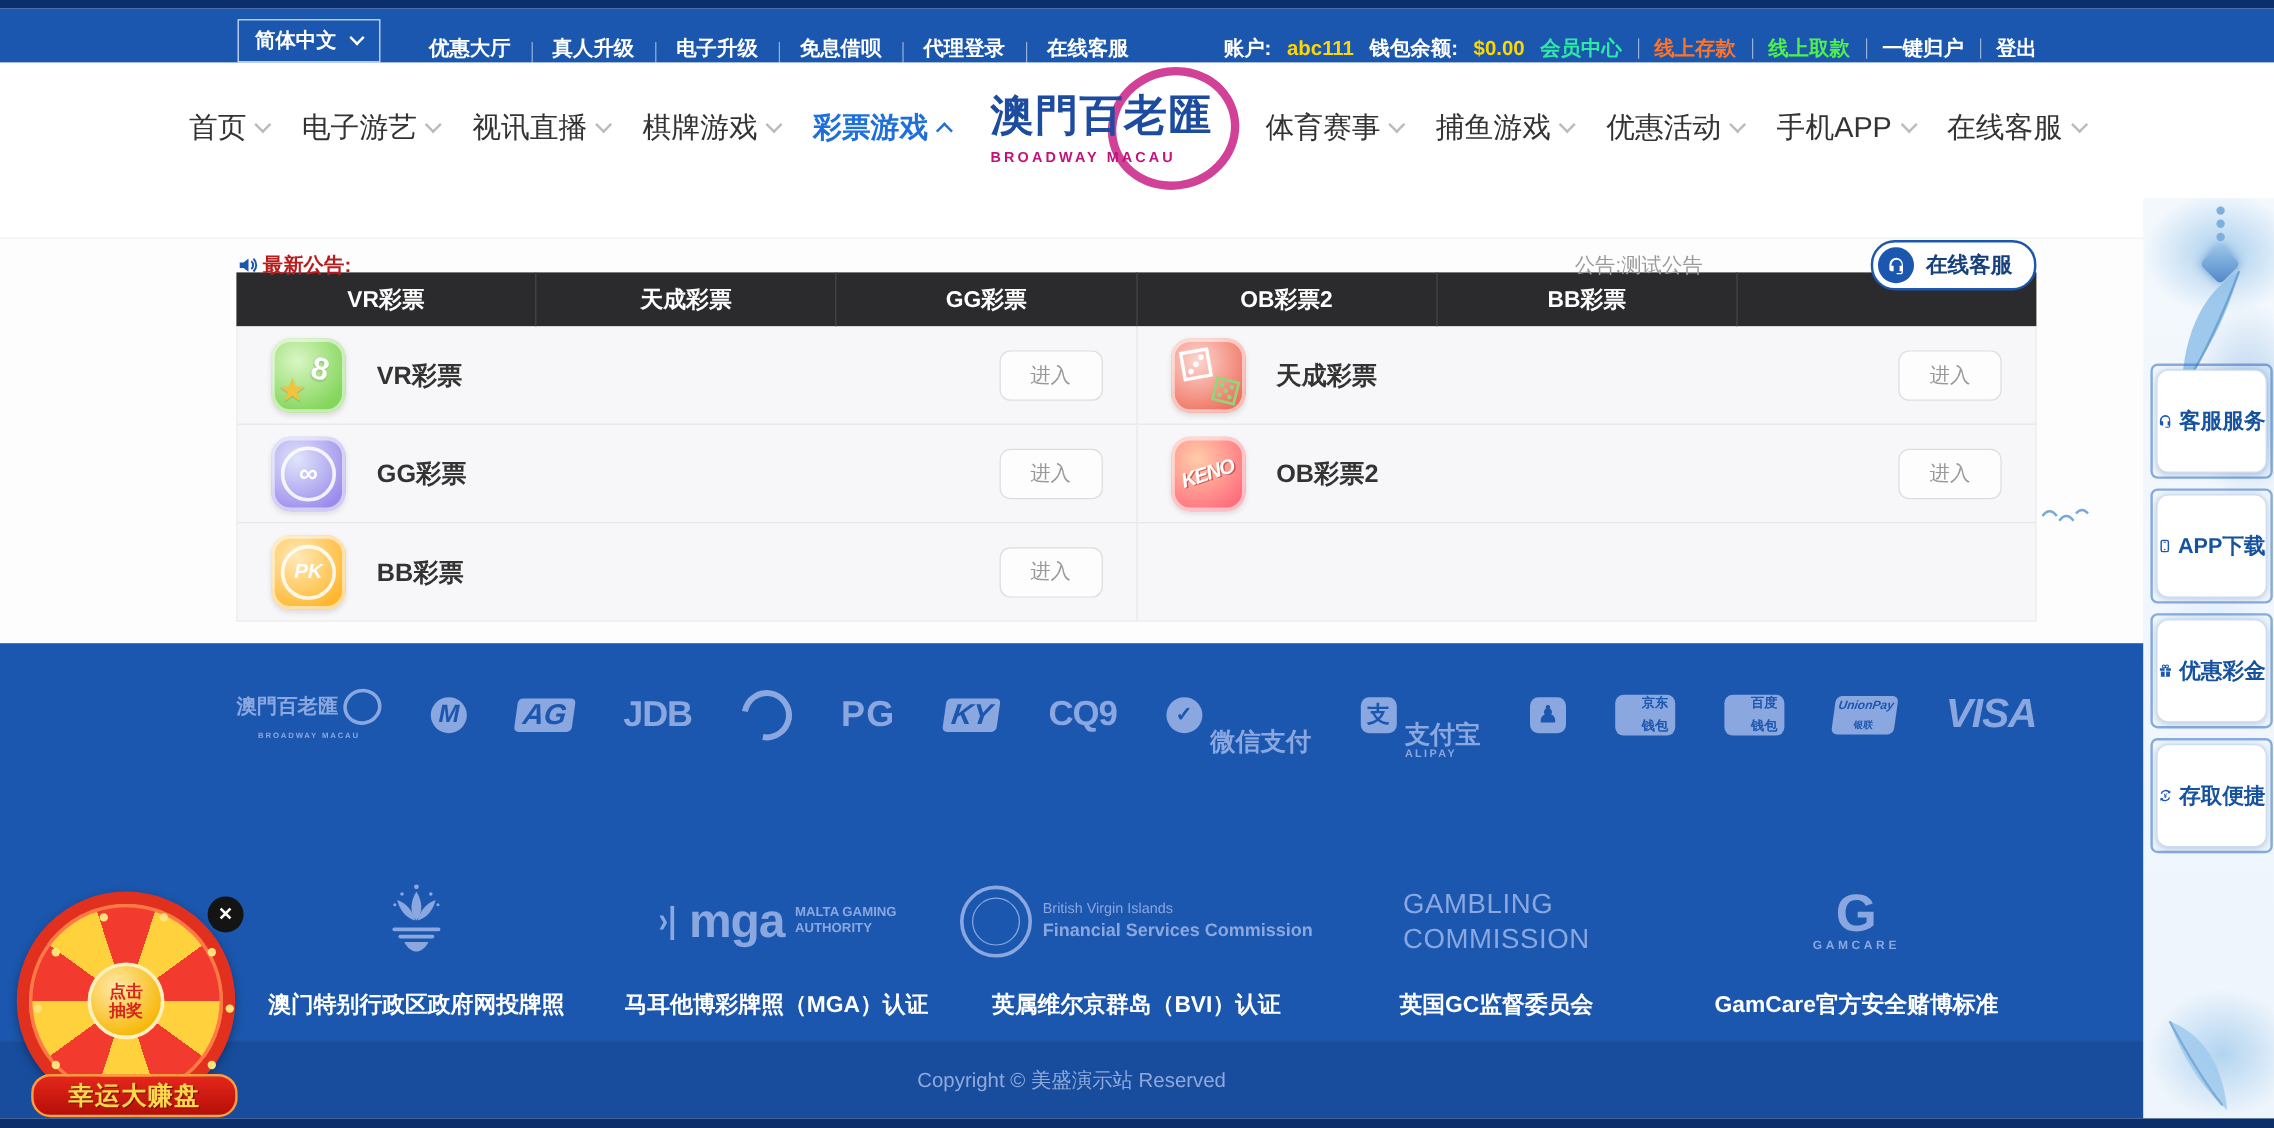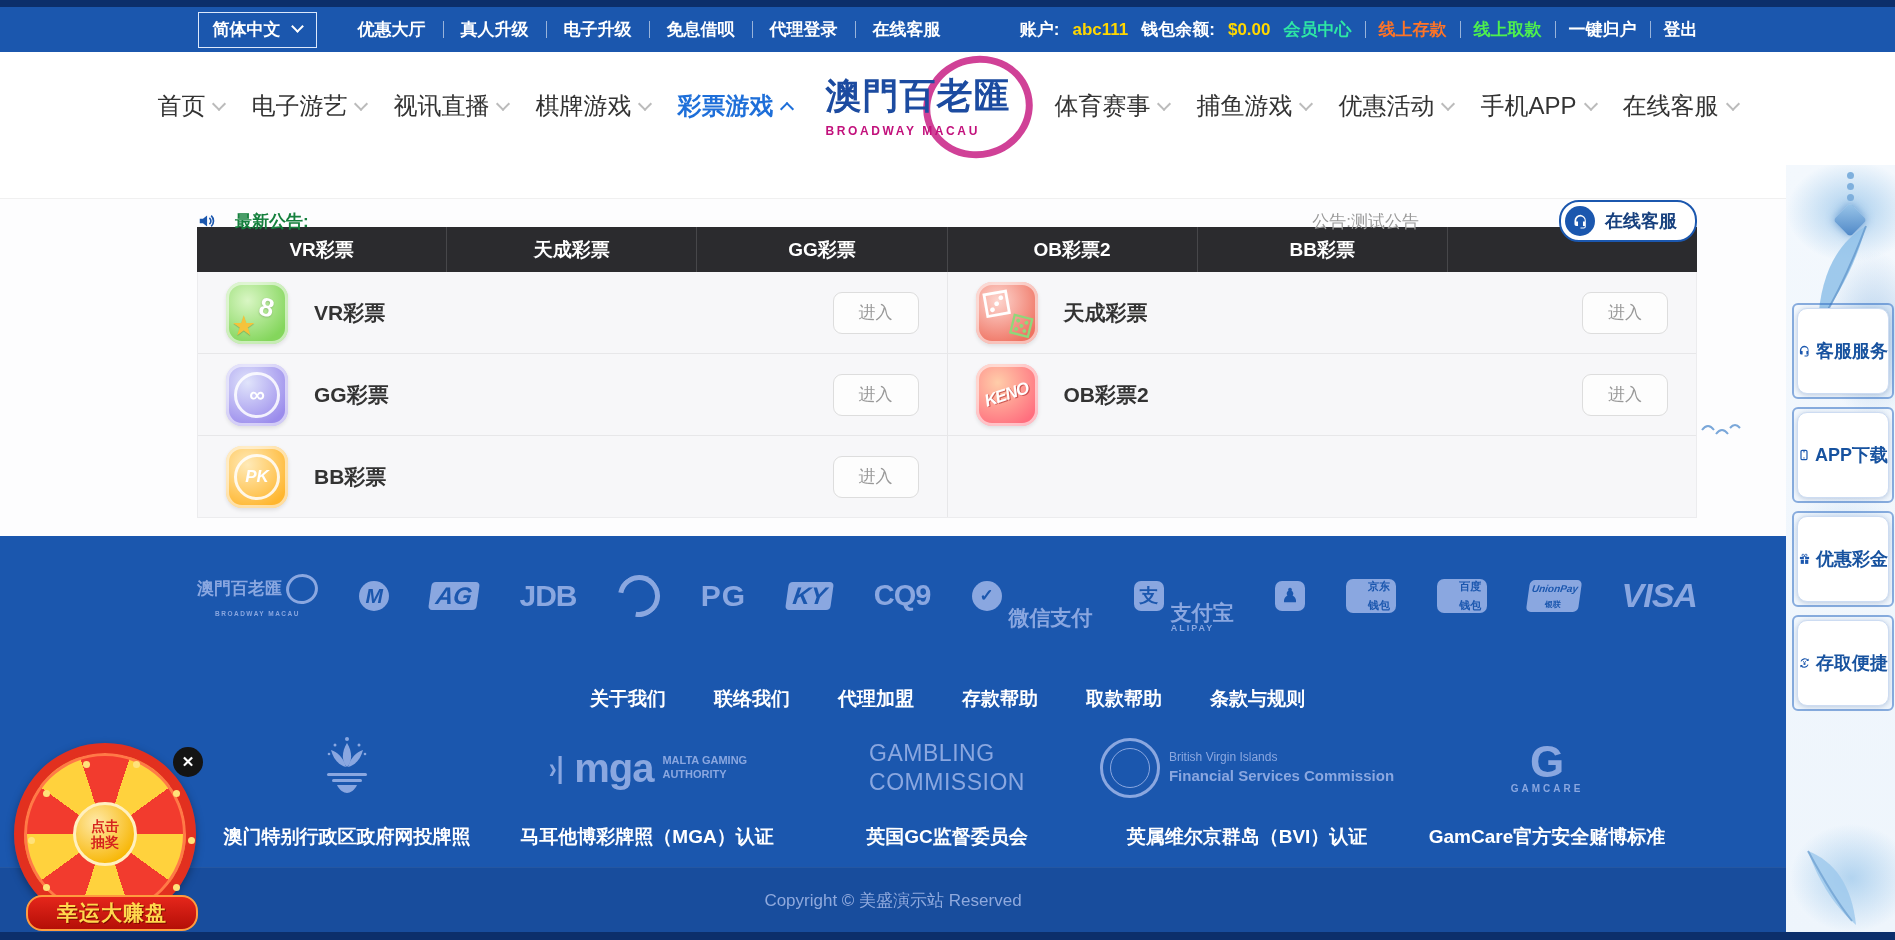--- a/index.html
+++ b/index.html
@@ -5,42 +5,42 @@
   html,body{margin:0;padding:0;background:#fff;}
   #page{position:relative;width:1895px;height:940px;overflow:hidden;background:#fff;
         font-family:"Liberation Sans",sans-serif;}
 
   
   .topstrip{position:absolute;top:0;left:0;width:100%;height:7px;background:#0c2f6b;z-index:9;}
   .bottomstrip{position:absolute;top:932px;left:0;width:100%;height:8px;background:#0c2f6b;z-index:9;}
 
   
   .topbar{position:absolute;top:7px;left:0;width:100%;height:45px;background:#1b57ae;color:#fff;z-index:5;}
-  .topbar-inner{width:1500px;margin:0 auto;height:100%;display:flex;align-items:center;font-size:17px;font-weight:700;}
+  .topbar-inner{width:1500px;margin:0 auto;height:100%;display:flex;align-items:flex-end;font-size:17px;font-weight:700;}
   .lang{display:flex;align-items:center;gap:12px;border:1px solid #dce8fb;padding:5px 14px 6px 14px;margin-right:24px;cursor:pointer;}
   .toplink{padding:0 17px;cursor:pointer;white-space:nowrap;}
   .pipe{width:1px;height:17px;background:rgba(255,255,255,.55);}
   .top-right{margin-left:auto;display:flex;align-items:center;gap:13px;white-space:nowrap;}
   .c-yellow{color:#ffd700;} .c-member{color:#2ee8a5;} .c-dep{color:#ff7426;} .c-wd{color:#4ef04e;}
   .chev{width:8px;height:8px;border-right:2px solid #bbb;border-bottom:2px solid #bbb;display:inline-block;transform:rotate(45deg);margin-top:-5px;}
   .chev.white{border-color:#fff;width:7px;height:7px;}
   .chev.up{transform:rotate(225deg);border-color:#1e6fd9;margin-top:5px;}
 
   
   .navband{position:absolute;top:52px;left:0;width:100%;height:146px;background:#fff;border-bottom:1px solid #f0f0f0;z-index:4;}
   .nav{display:flex;align-items:flex-start;justify-content:center;gap:27px;padding-top:34px;}
   .nav-item{display:flex;align-items:center;gap:9px;font-size:24px;color:#333;cursor:pointer;height:40px;}
   .nav-item.active{color:#1e6fd9;font-weight:700;}
   .logo{position:relative;width:196px;margin:-14px 6px 0 6px;cursor:pointer;}
   .logo-title{position:relative;z-index:2;font-size:36px;font-weight:800;color:#1c4ba0;letter-spacing:1px;white-space:nowrap;}
   .logo-ring{position:absolute;right:-12px;top:-16px;width:96px;height:88px;border:7px solid rgba(196,17,125,.8);border-radius:50%;transform:rotate(-14deg);z-index:1;}
   .logo-sub{margin-top:3px;font-size:12px;font-weight:700;color:#c2117c;letter-spacing:2.6px;}
 
   .annc{position:absolute;top:148px;left:197px;width:1500px;height:42px;display:flex;align-items:center;}
-  .annc-label{color:#15803d;font-weight:700;font-size:17px;margin-left:16px;text-align:center;}
+  .annc-label{color:#b91c1c;font-weight:700;font-size:17px;margin-left:0;text-align:center;}
   .annc-notice{margin-left:auto;margin-right:140px;color:#9a9a9a;font-size:17px;}
   .cs-pill{height:38px;border:2px solid #1b57ae;border-radius:20px;display:flex;align-items:center;gap:10px;
            padding:0 18px 0 4px;color:#17407e;font-weight:700;font-size:18px;cursor:pointer;background:#fff;}
   .cs-pill .bubble{width:30px;height:30px;border-radius:50%;background:#1b57ae;display:flex;align-items:center;justify-content:center;color:#fff;}
 
   
   .content{position:absolute;top:199px;left:0;width:100%;height:337px;background:#fdfdfe;}
   .ltable{position:absolute;top:227px;left:197px;width:1500px;z-index:3;}
   .lt-head{display:flex;height:45px;background:#2b2b2e;}
   .lt-th{flex:1;display:flex;align-items:center;justify-content:center;color:#fff;font-size:19px;font-weight:700;border-left:1px solid #47474a;cursor:pointer;}
@@ -375,28 +375,20 @@
         <span>百度</span>
         <span>钱包</span>
       </div>
       <div class="fl fl-union">
         <span class="t">UnionPay</span>
         <span class="s">银联</span>
       </div>
       <div class="fl fl-visa">VISA</div>
     </div>
 
-    <div class="flinks">
-      <span class="flink">关于我们</span>
-      <span class="flink">联络我们</span>
-      <span class="flink">代理加盟</span>
-      <span class="flink">存款帮助</span>
-      <span class="flink">取款帮助</span>
-      <span class="flink">条款与规则</span>
-    </div>
 
     <div class="fcerts">
       <div class="cert">
         <div class="cert-logo">
           <svg width="64" height="70" viewBox="0 0 64 70" fill="#8aa7e0">
             <circle cx="32" cy="6" r="2"></circle>
               <circle cx="20" cy="12" r="1.5"></circle>
               <circle cx="44" cy="12" r="1.5"></circle>
             <circle cx="14" cy="21" r="1.3"></circle>
               <circle cx="50" cy="21" r="1.3"></circle>
@@ -416,36 +408,36 @@
           <span class="mga-main">mga</span>
           <span class="mga-side">
             <span>MALTA GAMING</span>
             <span>AUTHORITY</span>
           </span>
         </div>
         <div class="cert-cap">马耳他博彩牌照（MGA）认证</div>
       </div>
       <div class="cert">
         <div class="cert-logo">
-          <span class="gc-lines">
-            <span>GAMBLING</span>
-            <span>COMMISSION</span>
-          </span>
-        </div>
-        <div class="cert-cap">英国GC监督委员会</div>
-      </div>
-      <div class="cert">
-        <div class="cert-logo">
           <span class="bvi-seal"></span>
           <span class="bvi-side">
             <span class="l1">British Virgin Islands</span>
             <span class="l2">Financial Services Commission</span>
           </span>
         </div>
         <div class="cert-cap">英属维尔京群岛（BVI）认证</div>
+      </div>
+      <div class="cert">
+        <div class="cert-logo">
+          <span class="gc-lines">
+            <span>GAMBLING</span>
+            <span>COMMISSION</span>
+          </span>
+        </div>
+        <div class="cert-cap">英国GC监督委员会</div>
       </div>
       <div class="cert">
         <div class="cert-logo" style="flex-direction:column;gap:2px;">
           <span class="gamcare-g">G</span>
           <span class="gamcare-sub">GAMCARE</span>
         </div>
         <div class="cert-cap">GamCare官方安全赌博标准</div>
       </div>
     </div>
 

